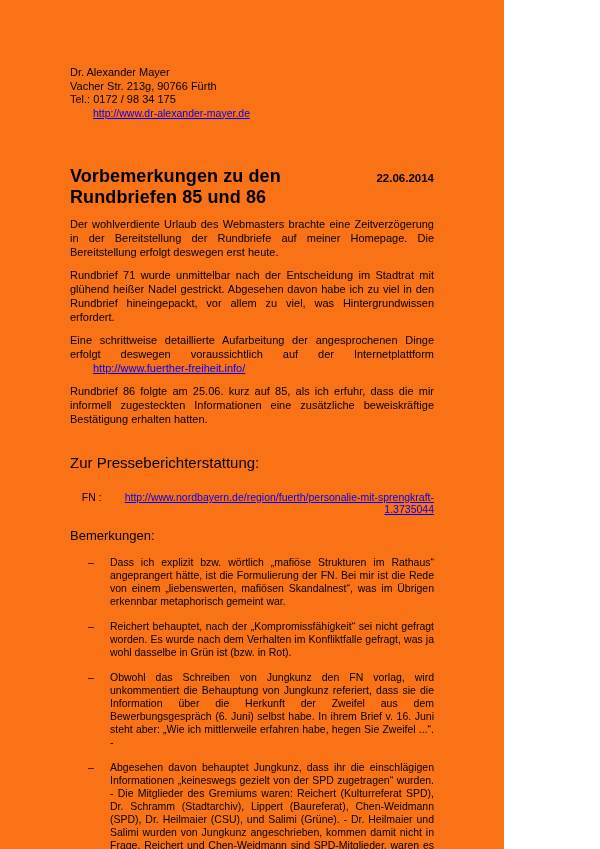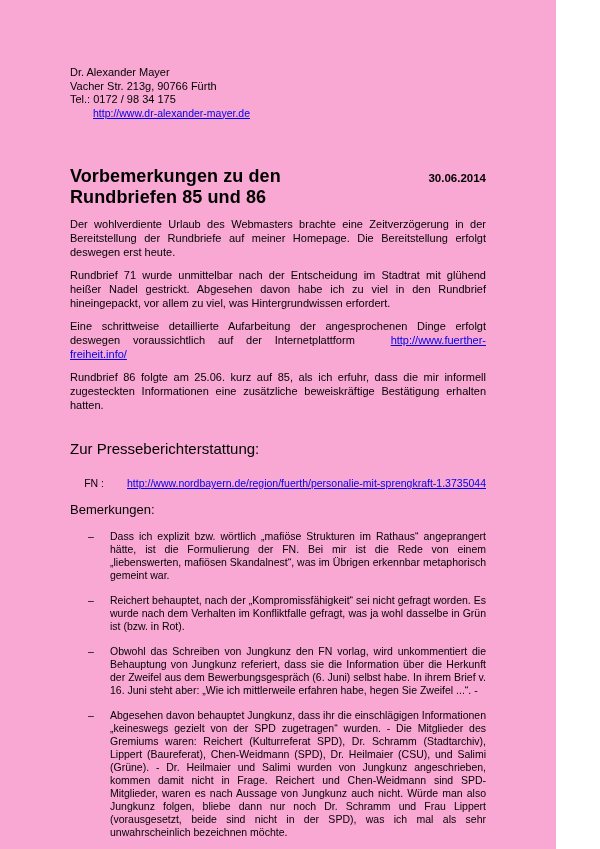--- a/index.html
+++ b/index.html
@@ -4,24 +4,24 @@
 <style>
   html, body { margin: 0; padding: 0; background: #ffffff; }
   body {
     width: 600px; height: 849px;
     font-family: "Liberation Sans", sans-serif;
     color: #000000;
     -webkit-font-smoothing: antialiased;
   }
   .page {
     box-sizing: border-box;
-    width: 556px; height: 849px;
+    width: 504px; height: 849px;
     padding: 66px 70px 0 70px;
     overflow: hidden;
-    background: #f9a8d4;
+    background: #f97316;
   }
   a { color: #0000ee; text-decoration: underline; cursor: pointer; padding-left: 23px; }
 
   .hdr { font-size: 11px; line-height: 13.5px; }
   .hdr div { white-space: nowrap; }
   .hdr .hdr-link { font-size: 10.5px; }
 
   .title-row { display: flex; align-items: baseline; margin-top: 46px; }
   .doc-title { font-size: 18px; font-weight: bold; letter-spacing: 0.1px; }
   .doc-date  { font-size: 11.5px; font-weight: bold; margin-left: 44px; white-space: nowrap; }
@@ -62,21 +62,21 @@
     <div>Dr. Alexander Mayer</div>
     <div>Vacher Str. 213g, 90766 Fürth</div>
     <div>Tel.: 0172 / 98 34 175</div>
     <div class="hdr-link">
       <a>http://www.dr-alexander-mayer.de</a>
     </div>
   </div>
 
   <div class="title-row">
     <span class="doc-title">Vorbemerkungen zu den Rundbriefen 85 und 86</span>
-    <span class="doc-date">30.06.2014</span>
+    <span class="doc-date">22.06.2014</span>
   </div>
 
   <p class="para first">Der wohlverdiente Urlaub des Webmasters brachte eine Zeitverzögerung in der Bereitstellung der Rundbriefe auf meiner Homepage. Die Bereitstellung erfolgt deswegen erst heute.</p>
 
   <p class="para">Rundbrief 71 wurde unmittelbar nach der Entscheidung im Stadtrat mit glühend heißer Nadel gestrickt. Abgesehen davon habe ich zu viel in den Rundbrief hineingepackt, vor allem zu viel, was Hintergrundwissen erfordert.</p>
 
   <p class="para"><span>Eine schrittweise detaillierte Aufarbeitung der angesprochenen Dinge erfolgt deswegen voraussichtlich auf der Internetplattform </span><a>http://www.fuerther-freiheit.info/</a></p>
 
   <p class="para">Rundbrief 86 folgte am 25.06. kurz auf 85, als ich erfuhr, dass die mir informell zugesteckten Informationen eine zusätzliche beweiskräftige Bestätigung erhalten hatten.</p>
 

